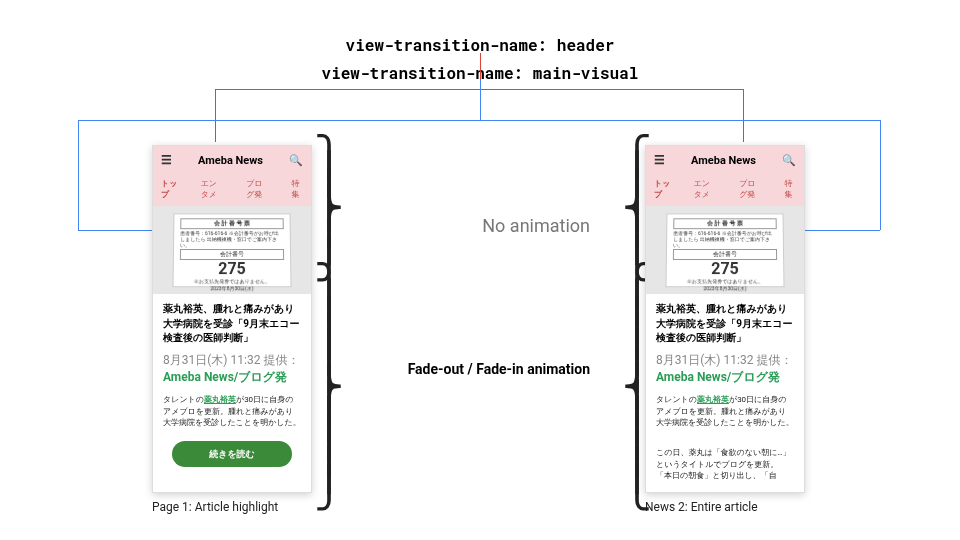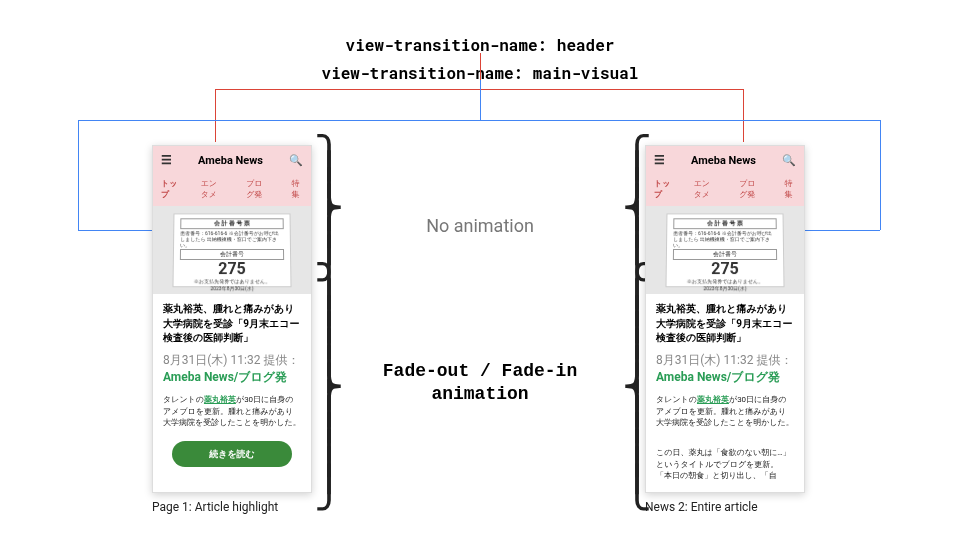--- a/index.html
+++ b/index.html
@@ -106,23 +106,23 @@
     text-align:center;
     border-radius:18px;
     width:120px; height:26px; line-height:26px;
     font-size:9px; font-weight:700;
   }
 
   .caption { position:absolute; font-size:12px; color:#222; }
   .caption-left  { top: 500px; left:152px; }
   .caption-right { top: 500px; left:645px; }
 
-  .mid-label { position:absolute; text-align:center; }
+  .mid-label { position:absolute; text-align:right; }
   .mid-noanim { top:215px; left:370px; width:220px; color:#777; font-size:18px; }
-  .mid-fade   { top:360px; left:370px; width:220px; font-weight:700; font-size:18px; line-height:1.3;font-family:Liberation Mono, monospace;}
+  .mid-fade   { top:360px; left:370px; width:220px; font-weight:700; font-size:14px; line-height:1.3;}
 
   
   .brace {
     position:absolute;
     font-family: "Times New Roman", serif;
     color:#222;
     line-height:0.42;
     font-size:40px;
     user-select:none;
     white-space:pre;

